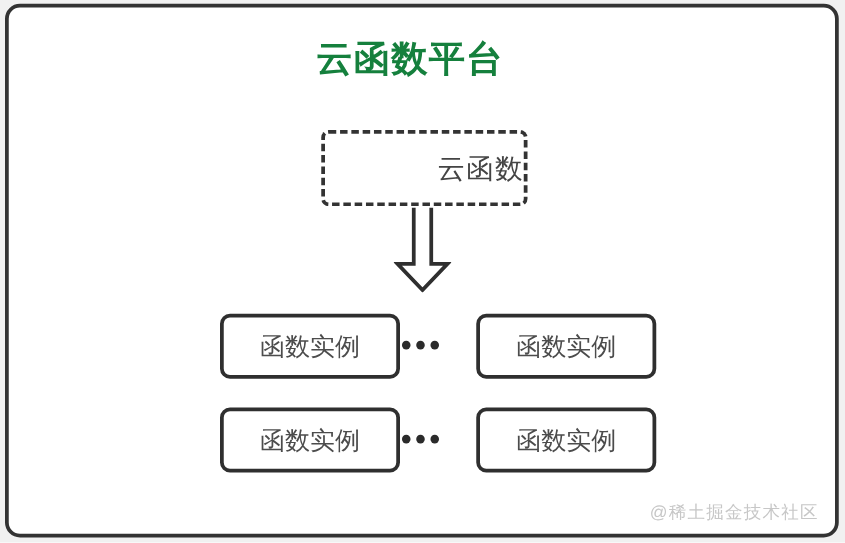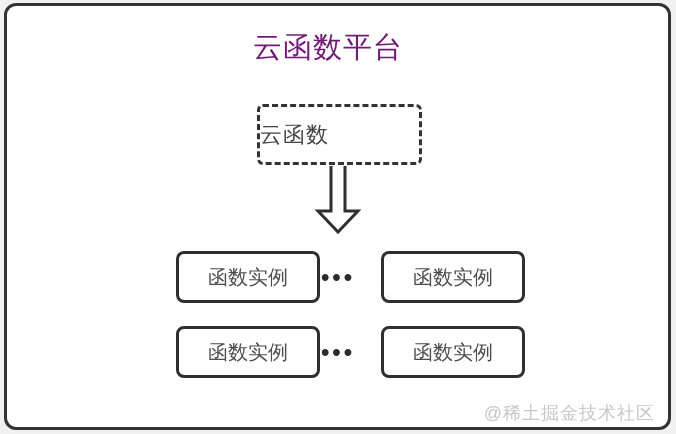--- a/index.html
+++ b/index.html
@@ -29,37 +29,37 @@
     border-radius: 12px;
     background: #ffffff;
   }
   .title {
     position: absolute;
     left: 0;
     top: 28px;
     width: 656px;
     text-align: center;
     font-size: 29px;
-    font-weight: normal;
+    font-weight: bold;
     letter-spacing: 1px;
-    color: #701a75;
+    color: #15803d;
   }
   .dashed-box {
     position: absolute;
     left: 257px;
     top: 104px;
     width: 165px;
     height: 61px;
     box-sizing: border-box;
     border: 3px dashed #333333;
     border-radius: 6px;
     background: #ffffff;
     display: flex;
     align-items: center;
-    justify-content: flex-start;
+    justify-content: flex-end;
     font-family: Liberation Serif, serif;
   }
   .dashed-box span {
     font-size: 22px;
     color: #444444;
     letter-spacing: 1px;
   }
   .arrow-svg {
     position: absolute;
     left: 315px;
@@ -98,21 +98,21 @@
     font-size: 24px;
     font-weight: bold;
     letter-spacing: 3px;
     color: #2b2b2b;
     line-height: 1;
   }
   .watermark {
     position: absolute;
     top: 401px;
     right: 21px;
-    font-size: 18px;
+    font-size: 14px;
     color: #c7c7c7;
     letter-spacing: 1px;
   }
 </style>
 </head>
 <body>
 
 <div class="page">
   <div class="frame"></div>
 

